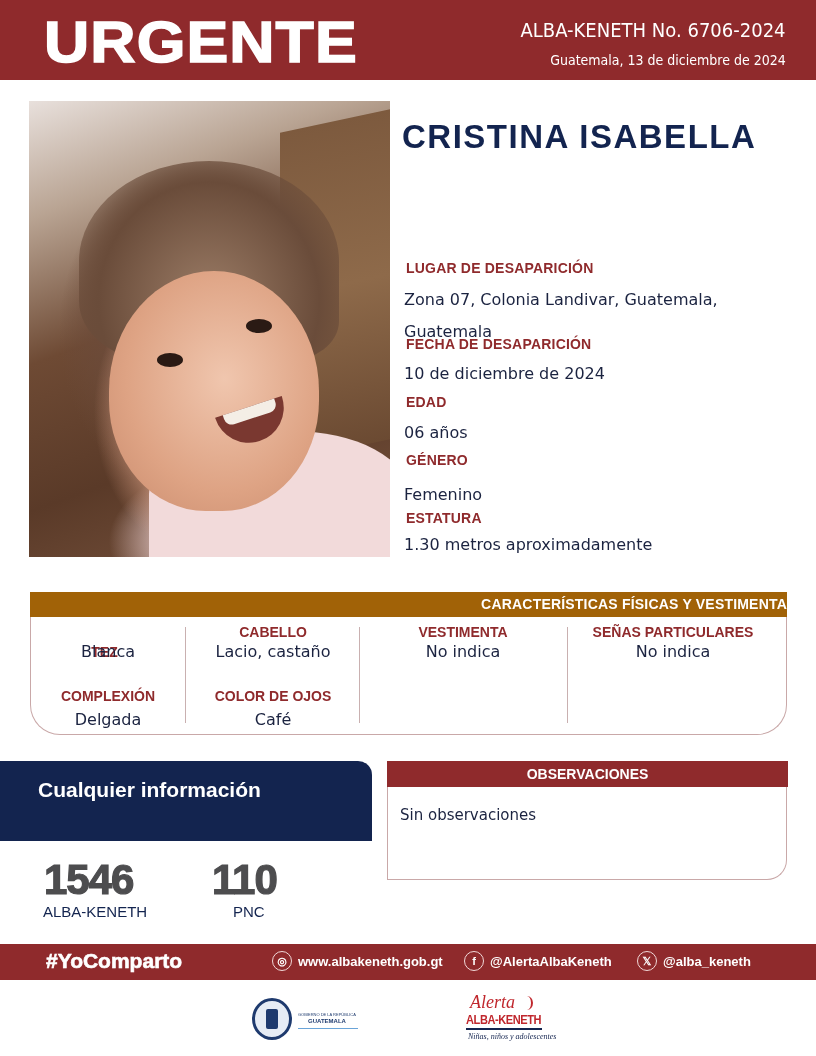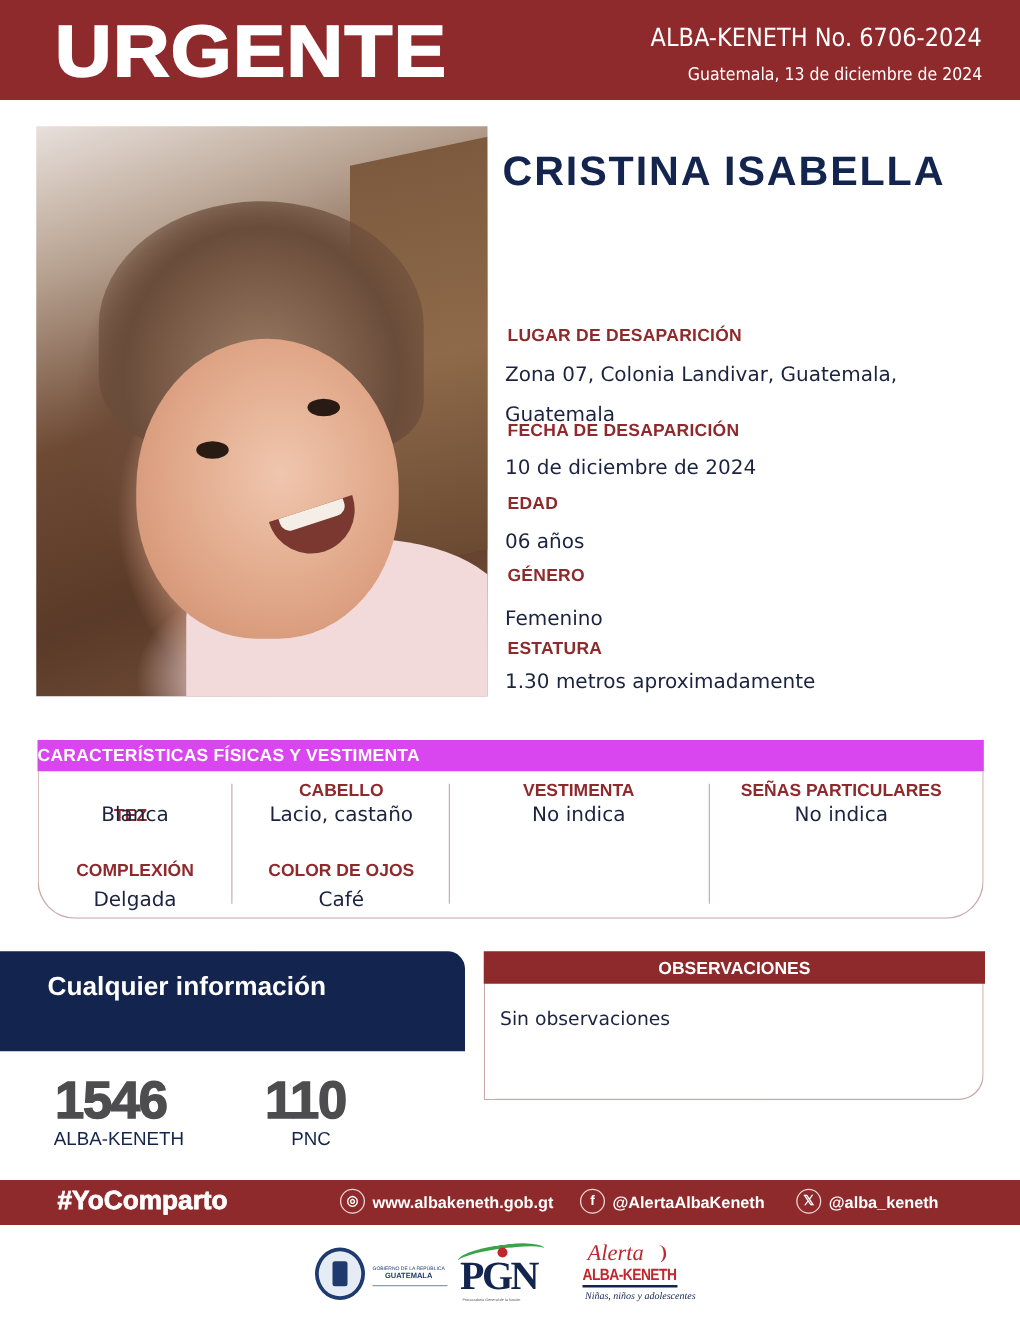--- a/index.html
+++ b/index.html
@@ -92,21 +92,21 @@
   }
 
   
   .chars {
     position: absolute; left: 30px; top: 592px; width: 757px; height: 143px;
     border: 1px solid #c9a8a8; border-top: none;
     border-radius: 0 0 30px 30px;
   }
   .chars-bar {
     position: absolute; left: 30px; top: 592px; width: 757px; height: 25px;
-    background: #d946ef; color: #fff; text-align: left;
+    background: #a16207; color: #fff; text-align: right;
     font-family: "Liberation Sans", sans-serif; font-weight: 700; font-size: 14px;
     line-height: 25px; letter-spacing: 0.2px;
   }
   .col-label {
     position: absolute; text-align: center;
     font-family: "Liberation Sans", sans-serif; font-weight: 900; font-size: 14px;
     color: #8f2a2c; white-space: nowrap;
   }
   .col-value {
     position: absolute; text-align: center;
@@ -306,26 +306,20 @@
   <span>@alba_keneth</span>
 </div>
 
 <div class="logos">
   <div class="logo-gov">
     <div class="seal"></div>
     <div class="t1">GOBIERNO DE LA REPÚBLICA</div>
     <div class="t2">GUATEMALA</div>
     <div class="line"></div>
   </div>
-  <div class="logo-pgn">
-    <div class="swoosh"></div>
-    <div class="txt">PGN</div>
-    <div class="dot"></div>
-    <div class="sub">Procuraduría General de la Nación</div>
-  </div>
   <div class="logo-ak">
     <div class="alerta">Alerta</div>
     <div class="waves"></div>
     <div class="ak">ALBA-KENETH</div>
     <div class="bar"></div>
     <div class="sub">Niñas, niños y adolescentes</div>
   </div>
 </div>
 
 </body></html>

